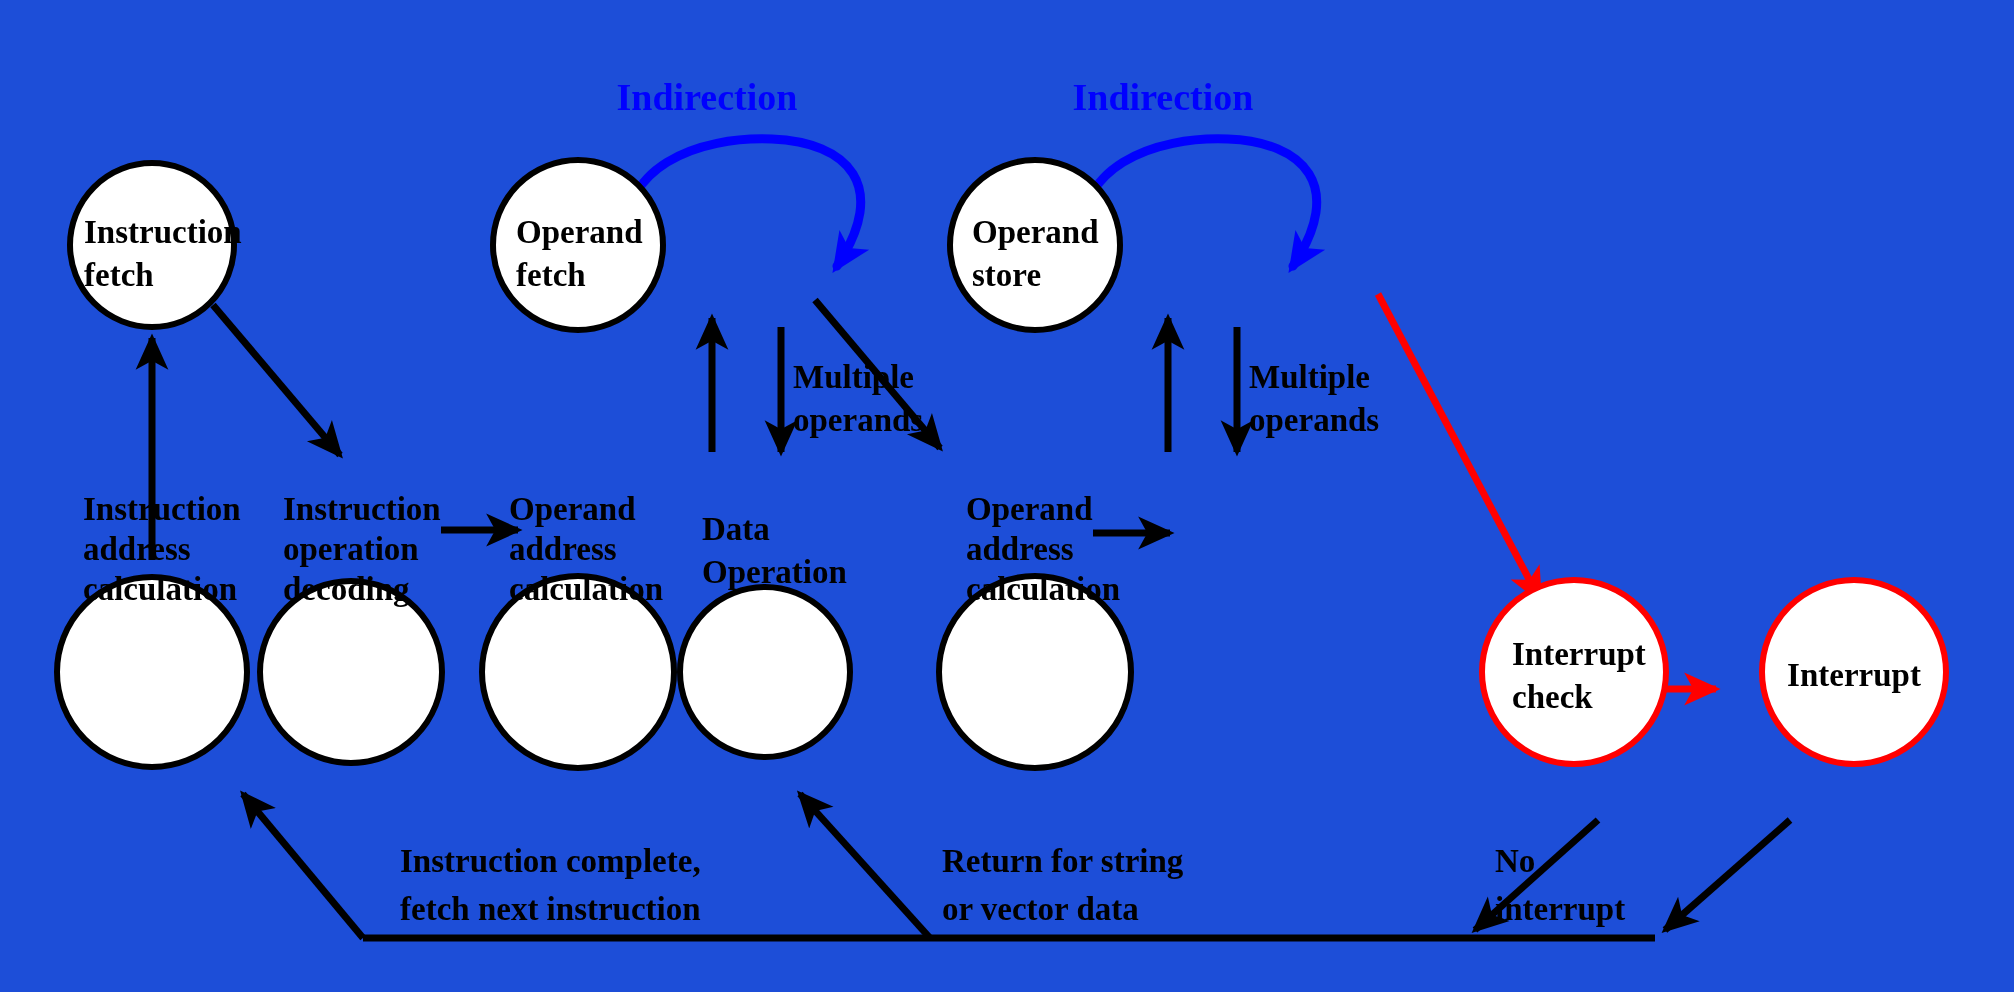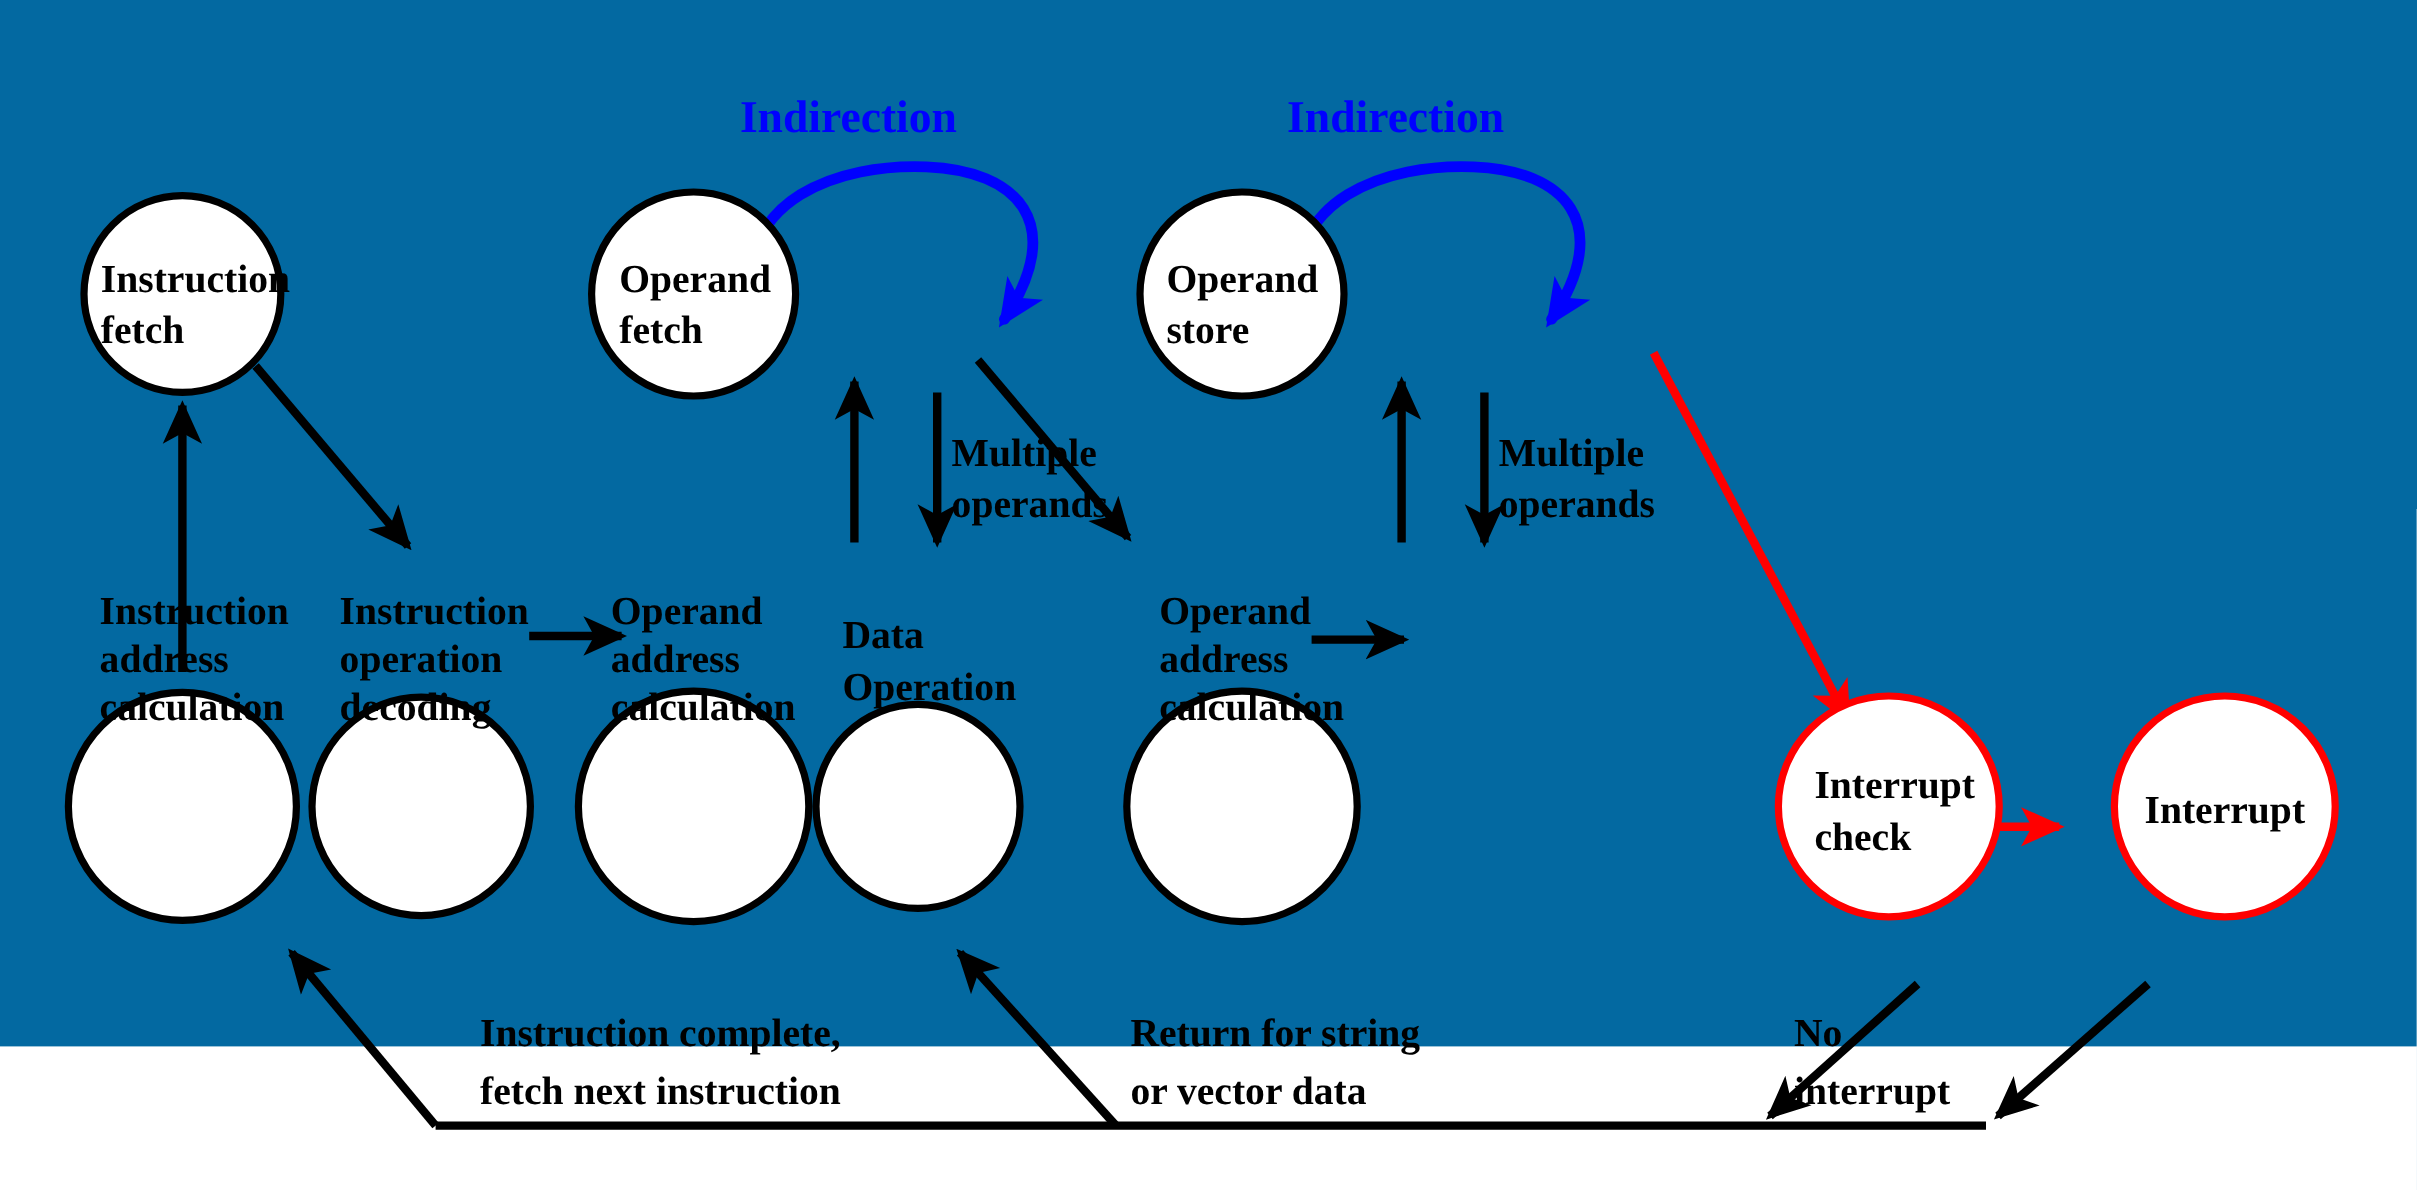--- a/index.html
+++ b/index.html
@@ -9,22 +9,22 @@
   }
   body {
     width: 2014px;
     height: 992px;
     font-family: "Liberation Serif", "DejaVu Serif", serif;
     overflow: hidden;
   }
   #diagram-root {
     position: relative;
     width: 2014px;
-    height: 872px;
-    background: #0369a1;
+    height: 992px;
+    background: #1d4ed8;
   }
   svg#diagram-canvas {
     position: absolute;
     left: 0;
     top: 0;
     width: 2014px;
     height: 992px;
     display: block;
   }
   .node-label,

